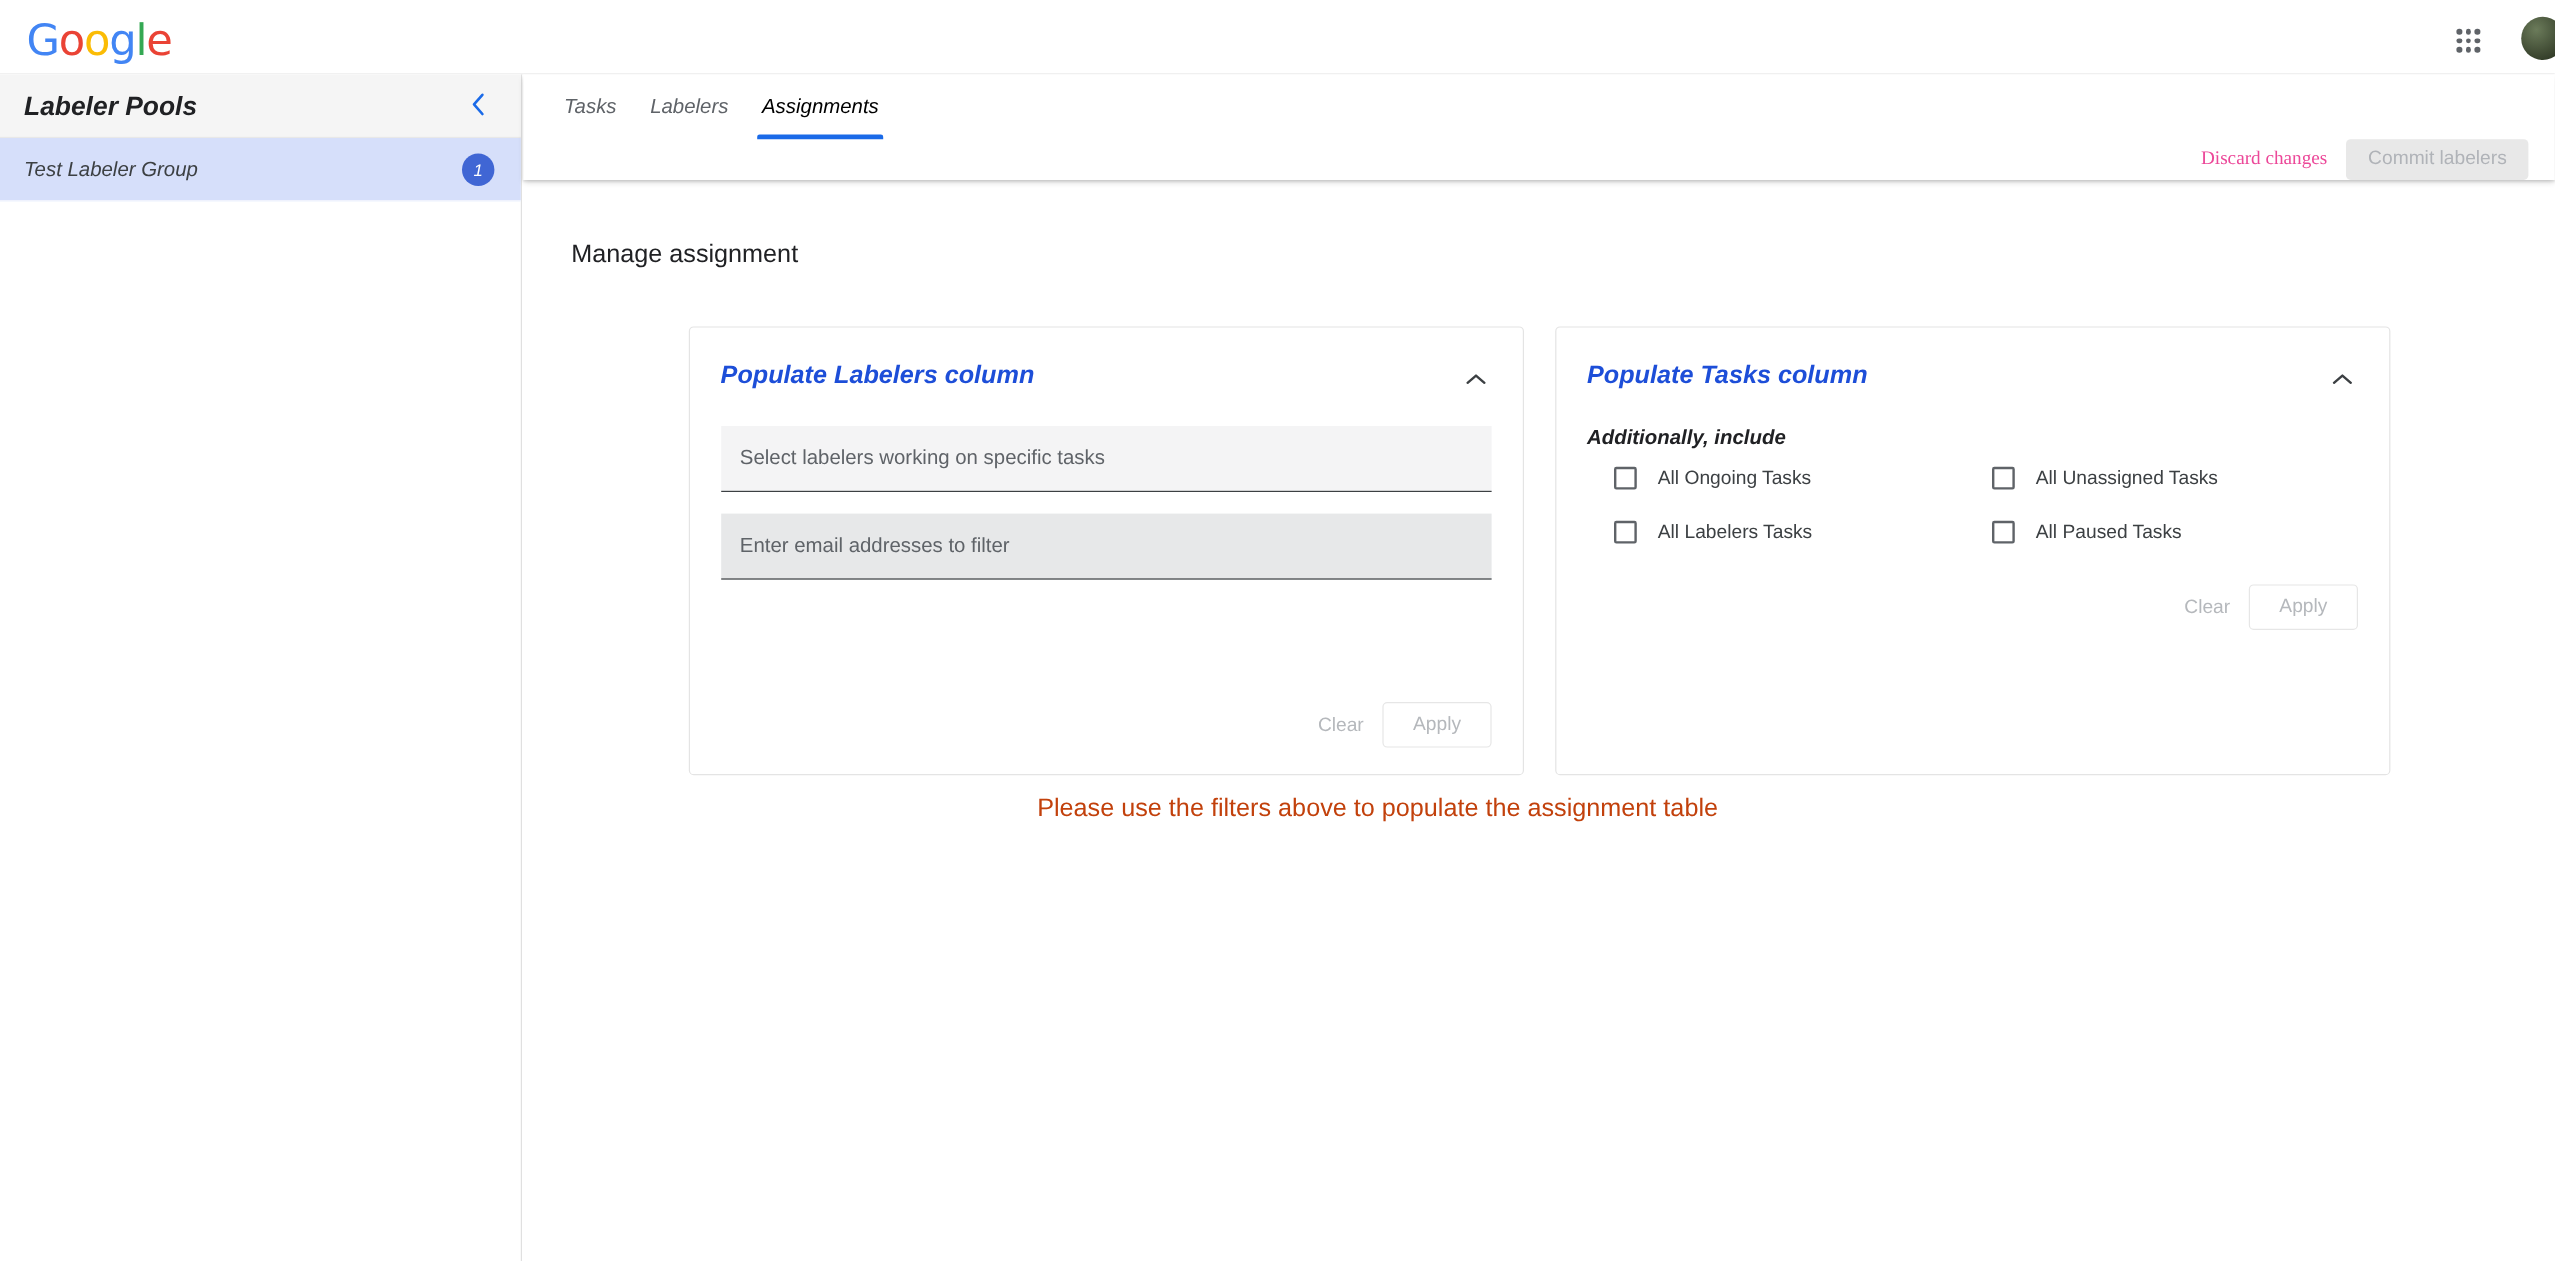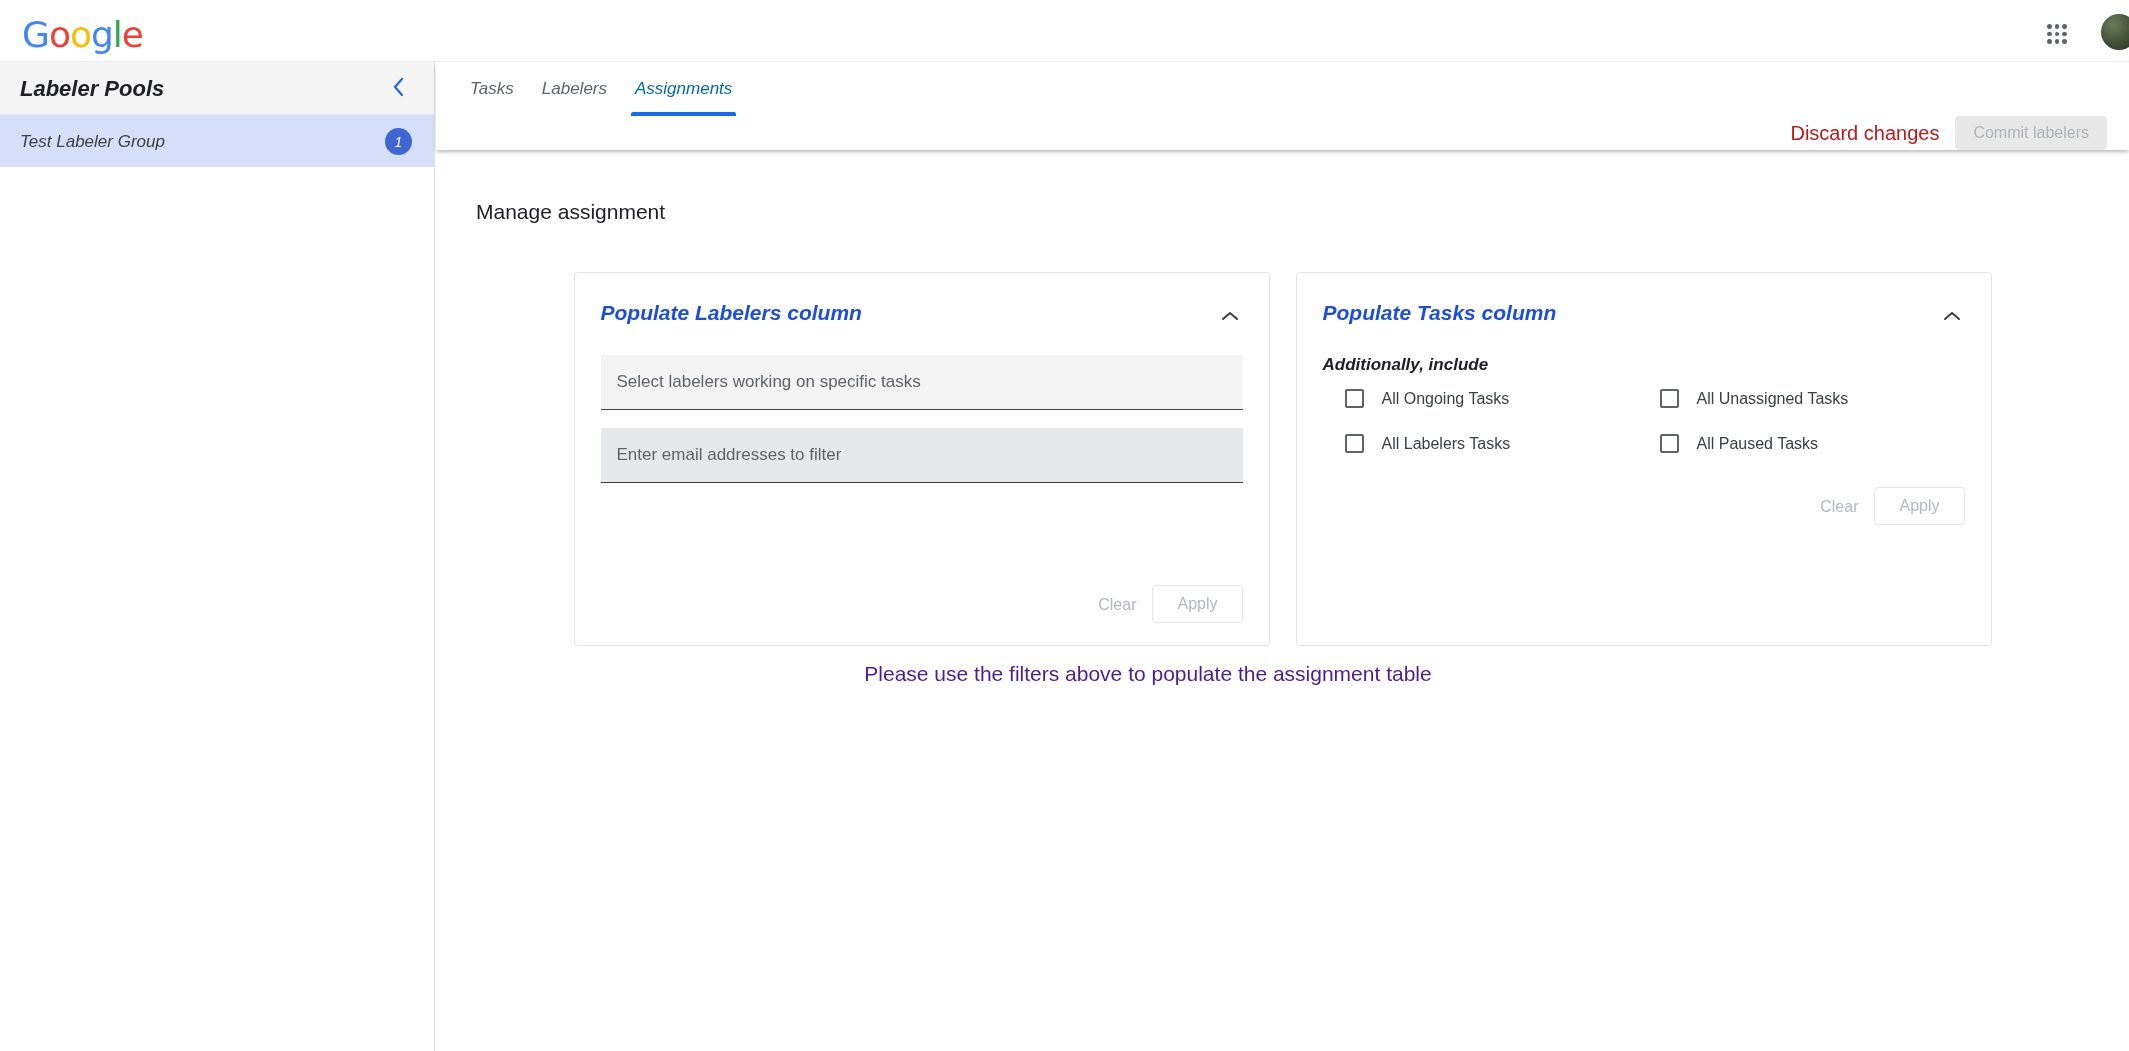--- a/index.html
+++ b/index.html
@@ -88,33 +88,33 @@
   #tabs {
     position: absolute; left: 20px; top: 0; height: 54px;
     display: flex; align-items: center;
   }
   .tab {
     position: relative; height: 54px; padding: 0 14px;
     display: flex; align-items: center;
     font-size: 17px; font-style: italic; color: #5f6368;
     cursor: pointer; white-space: nowrap;
   }
-  .tab.active { color: #0369a1; }
+  .tab.active { color: #000000; }
   .tab.active::after {
     content: ""; position: absolute; left: 10px; right: 10px; bottom: 0;
     height: 4px; background: #1a6ae8; border-radius: 2px 2px 0 0;
   }
   #panel-actions {
     position: absolute; right: 22px; top: 54px; height: 34px;
     display: flex; align-items: center; gap: 2px;
   }
   #discard-changes {
-    font-size: 20px; color: #b91c1c; padding: 8px 14px;
+    font-size: 16px; color: #ec4899; padding: 8px 14px;
     background: none; border: none; cursor: pointer;
-    font-family: Liberation Sans, sans-serif;
+    font-family: Liberation Serif, serif;
   }
   #commit-changes {
     font-size: 16px; color: #b0b3b8; padding: 8px 18px;
     background: #e8e8e8; border: none; border-radius: 4px;
     cursor: default; font-family: "Liberation Sans", sans-serif;
   }
 
   
   #main {
     position: absolute; left: 436px; top: 150px;
@@ -187,21 +187,21 @@
     font-family: "Liberation Sans", sans-serif;
   }
   .btn-apply {
     font-size: 16px; color: #b5b8bc; padding: 9px 24px;
     background: #ffffff; border: 1px solid #e6e6e6; border-radius: 4px;
     cursor: default; font-family: "Liberation Sans", sans-serif;
   }
 
   #empty-message {
     position: absolute; left: 0; top: 512px; width: 1424px;
-    text-align: center; font-size: 21px; color: #4c1d95;
+    text-align: center; font-size: 21px; color: #c2410c;
   }
 
   .labelers-card-spacer { height: 64px; }
 </style>
 </head>
 <body>
 
 <div id="topbar">
   <div id="google-logo">
     <span class="gl-b">G</span><span class="gl-r">o</span><span class="gl-y">o</span><span class="gl-b">g</span><span class="gl-g">l</span><span class="gl-r">e</span>

